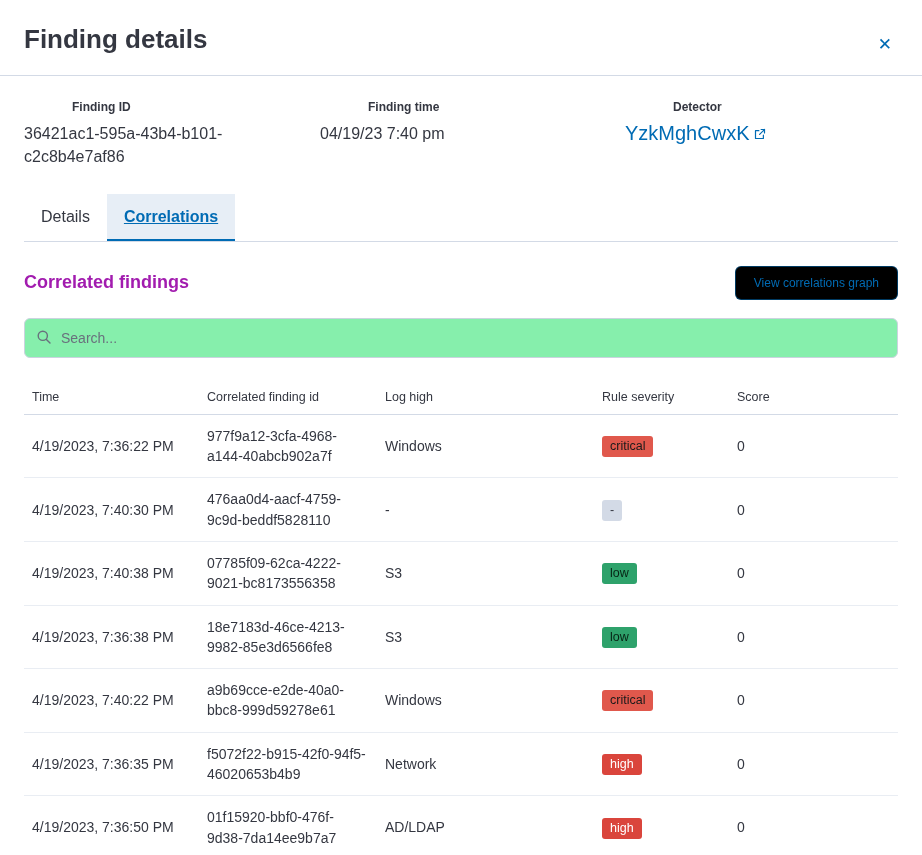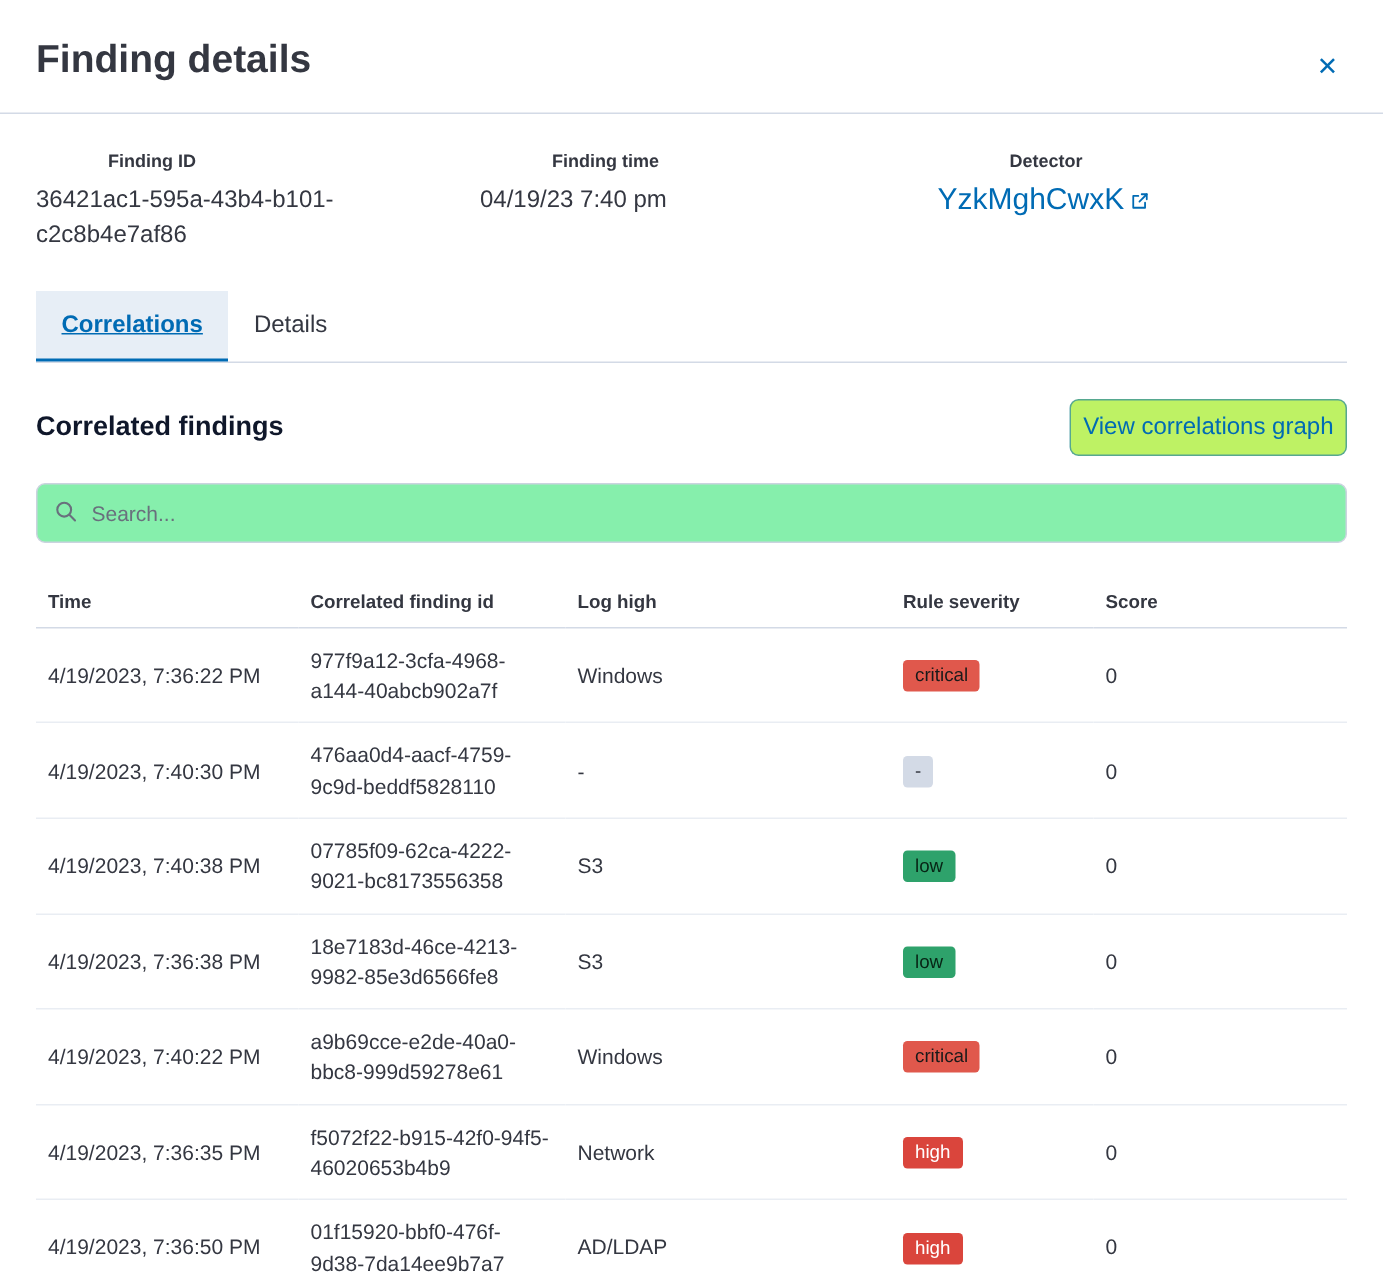--- a/index.html
+++ b/index.html
@@ -49,47 +49,47 @@
     font-weight: 600;
     text-decoration: underline;
     box-shadow: inset 0 -2px 0 0 #006BB4;
   }
 
   
   .section-header {
     display: flex; justify-content: space-between; align-items: center;
     margin-top: 24px;
   }
-  .section-title { font-size: 18px; font-weight: 700; color: #0f172a; }
+  .section-title { font-size: 18px; font-weight: 700; color: #a21caf; }
   .view-graph-btn {
-    background: #bef264; color: #006BB4;
+    background: #000000; color: #006BB4;
     border: 1px solid rgba(0, 107, 180, 0.55);
-    border-radius: 6px; padding: 9px 8px;
-    font-size: 16px; font-weight: 500; cursor: pointer;
+    border-radius: 6px; padding: 9px 18px;
+    font-size: 12px; font-weight: 500; cursor: pointer;
     font-family: "Liberation Sans", sans-serif;
   }
 
   
   .search-wrap { position: relative; margin-top: 18px; }
   .search-icon { position: absolute; left: 12px; top: 11px; }
   .search-input {
     width: 100%; height: 40px;
     border: 1px solid #cbd3df; border-radius: 6px;
     background: #86efac;
     padding: 0 12px 0 36px;
     font-size: 14px; color: #343741;
     font-family: "Liberation Sans", sans-serif;
     outline: none;
   }
   .search-input::placeholder { color: #69707d; }
 
   
   table { width: 100%; border-collapse: collapse; margin-top: 22px; table-layout: fixed; }
   th {
-    text-align: left; font-size: 12.5px; font-weight: 700; color: #343741;
+    text-align: left; font-size: 12.5px; font-weight: 400; color: #343741;
     padding: 10px 8px; border-bottom: 1px solid #d3dae6; margin-left: 16px;
   }
   td {
     font-size: 14px; color: #343741; line-height: 1.45;
     padding: 11px 8px; border-bottom: 1px solid #e9edf3;
     vertical-align: middle; word-wrap: break-word;
   }
   .badge {
     display: inline-block;
     padding: 1px 8px 2px 8px;
@@ -127,22 +127,22 @@
           <svg class="ext-icon" width="12" height="12" viewBox="0 0 16 16" fill="none" stroke="#006BB4" stroke-width="1.6" stroke-linecap="round" stroke-linejoin="round">
             <path d="M9.5 2h4.5v4.5"></path>
             <path d="M14 2L7.5 8.5"></path>
             <path d="M12.5 9.5V14H2V3.5h4.5"></path>
           </svg>
         </a>
       </div>
     </div>
 
     <div class="tabs">
+      <div class="tab">Details</div>
       <div class="tab active">Correlations</div>
-      <div class="tab">Details</div>
     </div>
 
     <div class="section-header">
       <h2 class="section-title">Correlated findings</h2>
       <button class="view-graph-btn">View correlations graph</button>
     </div>
 
     <div class="search-wrap">
       <svg class="search-icon" width="16" height="16" viewBox="0 0 16 16" fill="none" stroke="#69707d" stroke-width="1.4" stroke-linecap="round">
         <circle cx="6.8" cy="6.8" r="4.6"></circle>

